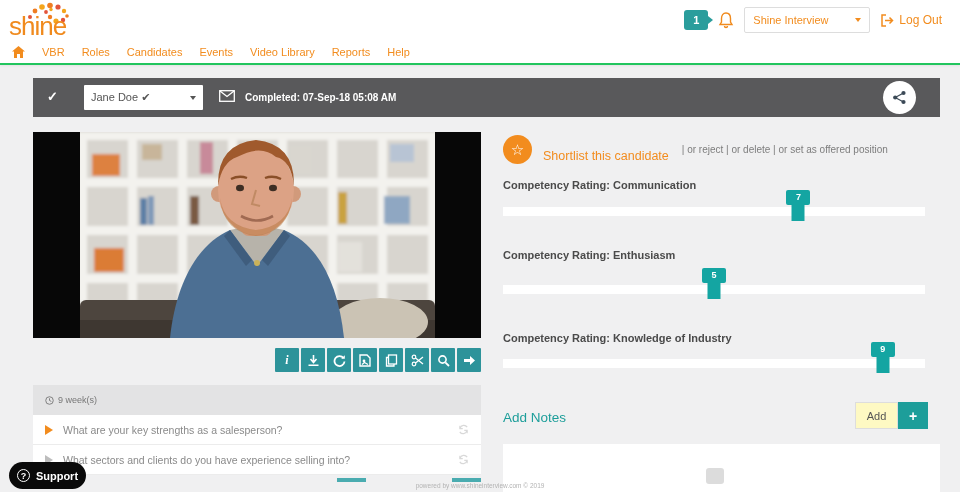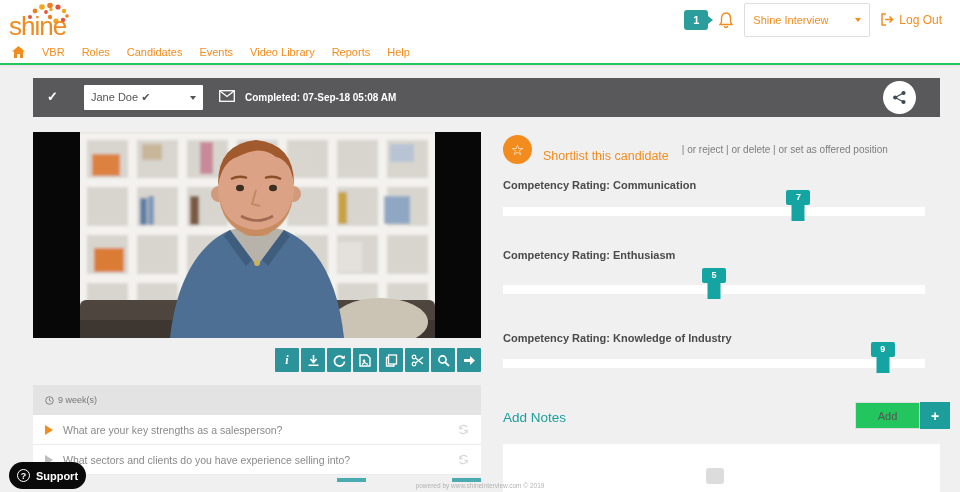--- a/index.html
+++ b/index.html
@@ -8,26 +8,26 @@
 
   
   .header { position:absolute; left:0; top:0; width:960px; height:40px; background:#ffffff; z-index:5; }
   .logo { position:absolute; left:8px; top:1px; cursor:pointer; }
   .hdr-right { position:absolute; right:18px; top:0; height:40px; display:flex; align-items:center; gap:10px; }
   .notif-badge { position:relative; background:#2a9d9c; color:#fff; font-size:11px; font-weight:bold;
     width:24px; height:20px; border-radius:3px; display:flex; align-items:center; justify-content:center; cursor:pointer; }
   .notif-badge::after { content:""; position:absolute; right:-5px; top:6px; border-left:5px solid #2a9d9c;
     border-top:4px solid transparent; border-bottom:4px solid transparent; }
   .bell { width:16px; height:18px; cursor:pointer; }
-  .account-select { width:126px; height:34px; border:1px solid #ddd; border-radius:2px; background:#fff;
+  .account-select { width:126px; height:26px; border:1px solid #ddd; border-radius:2px; background:#fff;
     color:#f28c1e; font-size:11px; display:flex; align-items:center; padding:0 8px; cursor:pointer; }
   .account-select .lbl { flex:1; }
   .caret-down { width:0; height:0; border-left:3.5px solid transparent; border-right:3.5px solid transparent;
     border-top:4px solid #f28c1e; }
-  .logout { display:flex; gap:5px; color:#f28c1e; font-size:12px; cursor:pointer; }
+  .logout { display:flex; align-items:center; gap:5px; color:#f28c1e; font-size:12px; cursor:pointer; }
 
   
   .nav { position:absolute; left:0; top:40px; width:960px; height:25px; background:#fff;
     border-bottom:2px solid #22c55e; box-shadow:0 1px 2px rgba(0,0,0,0.06); display:flex; align-items:center;
     padding-left:12px; gap:17px; z-index:4; }
   .nav a { color:#f28c1e; font-size:11px; text-decoration:none; cursor:pointer; }
   .home-ico { width:13px; height:12px; }
 
   
   .cand-bar { position:absolute; left:33px; top:78px; width:907px; height:39px; background:#59595b; }
@@ -73,21 +73,21 @@
   .handle-group { position:absolute; top:0; transform:translateX(-50%); width:26px; }
   .sl-tip { position:absolute; left:50%; transform:translateX(-50%); top:-17px; width:24px; height:15px; background:#14a5a2;
     border-radius:2px; color:#fff; font-size:9px; font-weight:bold; text-align:center; line-height:15px; }
   .sl-tip::after { content:""; position:absolute; left:50%; transform:translateX(-50%); bottom:-4px;
     border-top:4px solid #14a5a2; border-left:4px solid transparent; border-right:4px solid transparent; }
   .sl-handle { position:absolute; left:50%; transform:translateX(-50%); top:-2px; width:13px; height:16px;
     background:#14a5a2; cursor:pointer; }
 
   .notes-title { position:absolute; left:503px; top:410px; color:#1d9e9a; font-size:13.5px; }
   .add-group { position:absolute; left:855px; top:402px; display:flex; }
-  .add-btn { width:65px; height:27px; background:#22c55e; border:1px solid #ddd; color:#555; font-size:11px; cursor:pointer; }
+  .add-btn { width:43px; height:27px; background:#fef9c3; border:1px solid #ddd; color:#555; font-size:11px; cursor:pointer; }
   .plus-btn { width:30px; height:27px; background:#1d9e9a; border:none; color:#fff; font-size:14px; font-weight:bold; cursor:pointer; }
   .notes-panel { position:absolute; left:503px; top:444px; width:437px; height:48px; background:#fff; }
   .notes-grip { position:absolute; left:203px; top:24px; width:18px; height:16px; background:#dcdcdc; border-radius:3px; cursor:pointer; }
 
   
   .teal-strip { position:absolute; top:478px; width:29px; height:4px; background:#4aacb0; }
   .support-btn { position:absolute; left:9px; top:462px; width:77px; height:27px; background:#0a0a0a; border-radius:14px;
     color:#fff; display:flex; align-items:center; justify-content:center; gap:6px; font-size:11px; font-weight:bold; cursor:pointer; }
   .q-circle { width:13px; height:13px; border:1.3px solid #fff; border-radius:50%; font-size:9px; font-weight:bold;
     display:flex; align-items:center; justify-content:center; }

